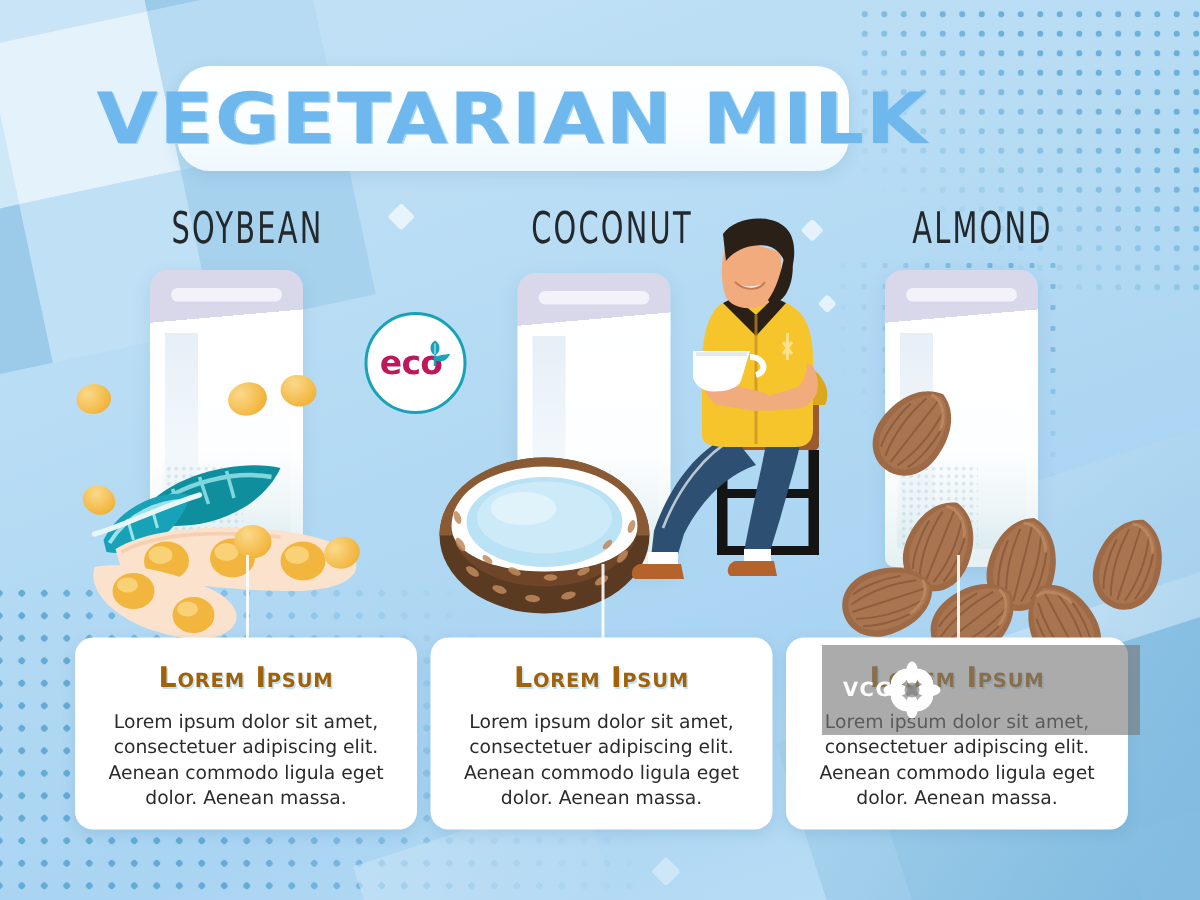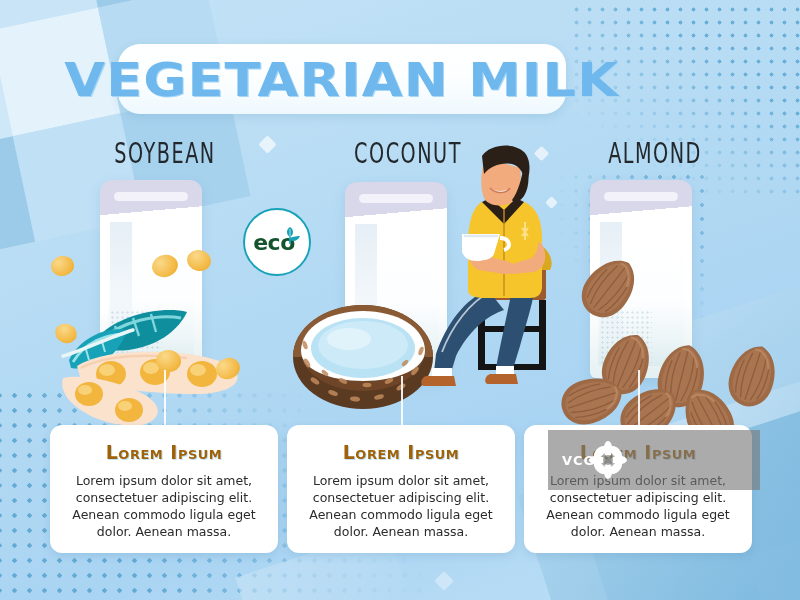--- a/index.html
+++ b/index.html
@@ -188,21 +188,21 @@
     width: 64px; height: 64px;
     border-radius: 50%;
     background: #fff;
     border: 2.5px solid #17a2b8;
     display: flex; align-items: center; justify-content: center;
     z-index: 2;
   }
   .eco-text {
     font-family: "DejaVu Sans", sans-serif;
     font-size: 22px; font-weight: 700;
-    color: #14532d;
+    color: #be185d;
     letter-spacing: -.5px;
     margin-left: -6px;
   }
   .eco-leaf { position: absolute; right: 8px; top: 14px; }
   .eco-tail {
     position: absolute;
     left: 38px; top: 40px;
     width: 0; height: 0;
     border-left: 26px solid #17a2b8;
     border-bottom: 26px solid transparent;

